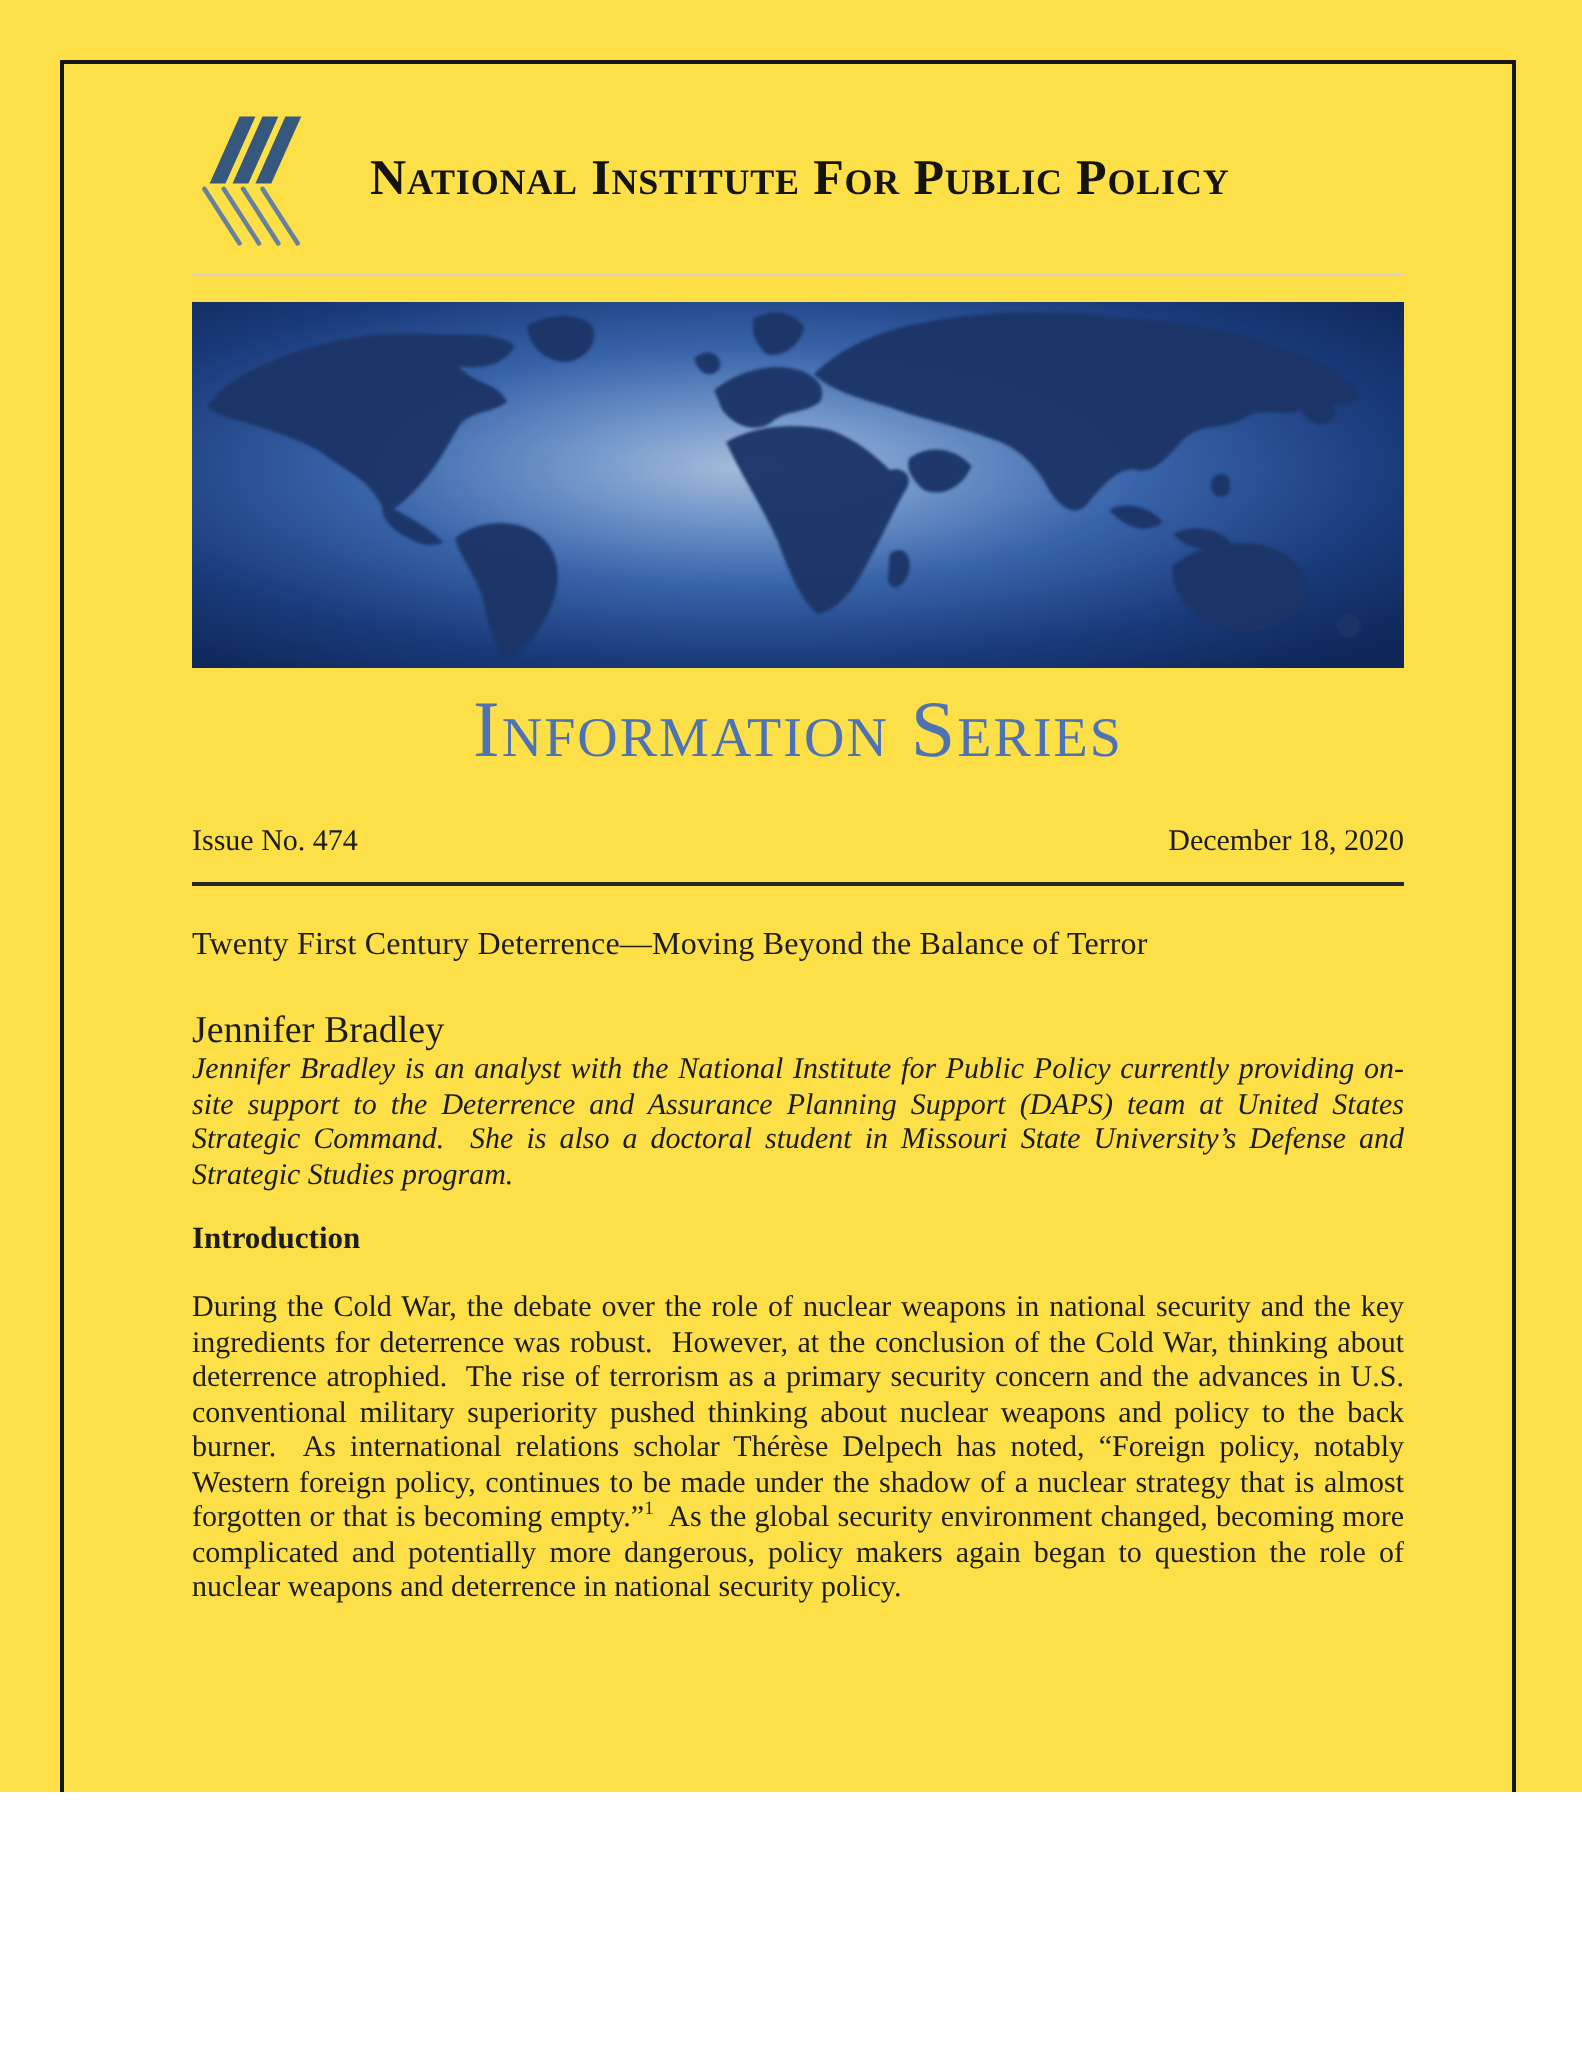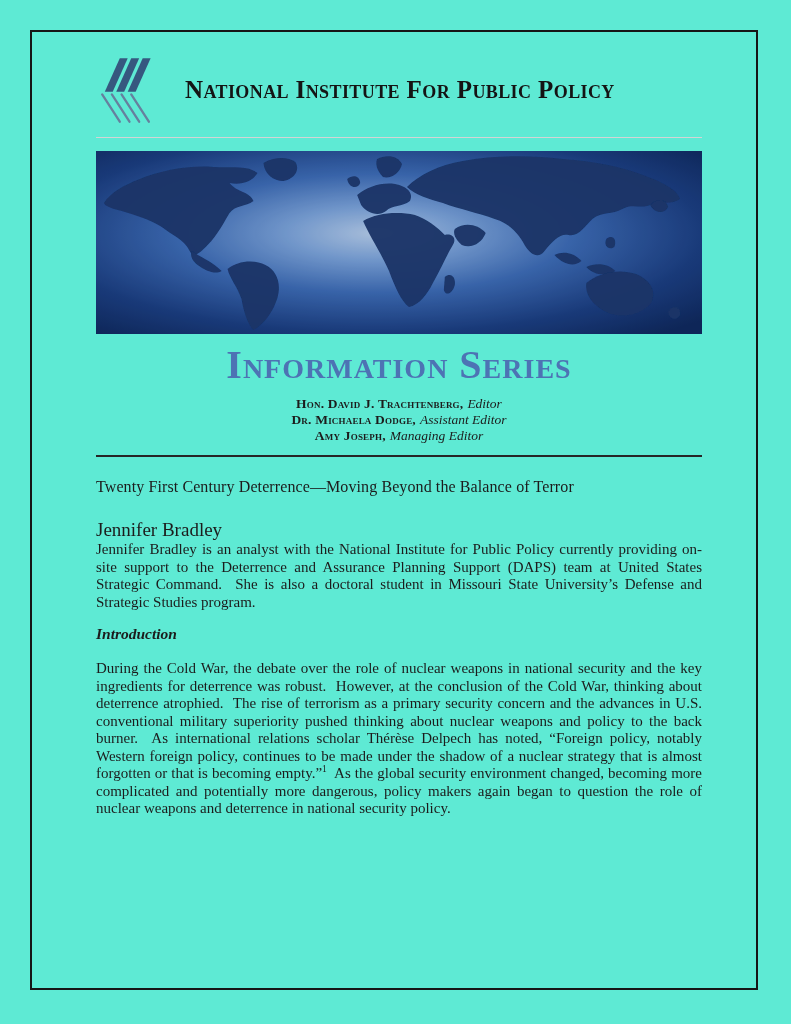--- a/index.html
+++ b/index.html
@@ -1,17 +1,17 @@
 <!DOCTYPE html>
 <html><head>
 <meta charset="utf-8">
 <style>
   html, body { margin:0; padding:0; background:#ffffff; }
   .page {
-    position:relative; width:791px; height:1024px; background:#5eead4;
+    position:relative; width:791px; height:896px; background:#fde047;
     font-family:"Liberation Serif", serif; color:#1c1c1c; overflow:hidden;
   }
   .frame {
     position:absolute; left:30px; top:30px; width:728px; height:960px;
     border:2px solid #161616; box-sizing:border-box;
   }
   .content { position:absolute; left:96px; top:52px; width:606px; }
 
   
   .brand-row {
@@ -24,43 +24,43 @@
     letter-spacing:0.4px; white-space:nowrap; color:#141414;
   }
 
   
   .map-wrap { margin-top:13px; height:183px; }
   .map-wrap svg { display:block; width:100%; height:100%; }
 
   
   .series-title {
     margin:10px 0 10px; text-align:center;
-    font-size:40px; font-weight:bold; font-variant:small-caps;
+    font-size:40px; font-weight:normal; font-variant:small-caps;
     color:#4d73b4; letter-spacing:1px; line-height:1.05;
   }
   .editors { margin-top:6px; text-align:center; }
   .editor-line { font-size:13.5px; line-height:16px; }
   .ed-name { font-variant:small-caps; font-weight:600; letter-spacing:0.2px; }
   .ed-role { font-style:italic; margin-left:4px; }
 
   
   .issue-row {
     margin-top:27px; display:flex; justify-content:space-between;
     font-size:15px;
   }
   .rule { margin-top:11px; border-top:2px solid #262626; }
 
   
   .article-title { margin:21px 0 0; font-size:16px; font-weight:normal; letter-spacing:0.1px; }
   .author { margin-top:25px; font-size:19px; line-height:18px; }
   .bio {
-    margin:2px 0 0; font-size:15px; line-height:17.5px;
+    margin:2px 0 0; font-style:italic; font-size:15px; line-height:17.5px;
     text-align:justify;
   }
-  .section-heading { margin:14px 0 0; font-size:15.5px; font-weight:bold;font-style:italic; }
+  .section-heading { margin:14px 0 0; font-size:15.5px; font-weight:bold; }
   .body-par { margin:17px 0 0; font-size:15px; line-height:17.5px; text-align:justify; }
   sup.fn { font-size:9.5px; line-height:0; }
 
   
   .footer {
     position:absolute; left:0; right:0; top:938px;
     text-align:center; font-size:12px; color:#1c1c1c;
   }
 </style>
 </head>
@@ -131,32 +131,25 @@
           <path d="M492,116 C502,111 515,113 521,120 C512,126 499,124 492,116 Z"></path>
 
           <path d="M492,132 C504,122 524,117 542,123 C556,129 563,140 557,152 C548,163 530,168 514,162 C500,156 490,144 492,132 Z"></path>
           <path d="M574,160 C580,153 587,156 586,164 C582,171 574,168 574,160 Z"></path>
         </g>
       </svg>
     </div>
 
     <h1 class="series-title">Information Series</h1>
 
-    <div class="editors">
-      <div class="editor-line">
-        <span class="ed-name">Hon. David J. Trachtenberg,</span><span class="ed-role">Editor</span>
-      </div>
-      <div class="editor-line">
-        <span class="ed-name">Dr. Michaela Dodge,</span><span class="ed-role">Assistant Editor</span>
-      </div>
-      <div class="editor-line">
-        <span class="ed-name">Amy Joseph,</span><span class="ed-role">Managing Editor</span>
-      </div>
+
+    <div class="issue-row">
+      <span>Issue No. 474</span>
+      <span>December 18, 2020</span>
     </div>
-
     <div class="rule"></div>
 
     <h2 class="article-title">Twenty First Century Deterrence—Moving Beyond the Balance of Terror</h2>
     <div class="author">Jennifer Bradley</div>
     <p class="bio">Jennifer Bradley is an analyst with the National Institute for Public Policy currently providing on-site support to the Deterrence and Assurance Planning Support (DAPS) team at United States Strategic Command.&nbsp; She is also a doctoral student in Missouri State University’s Defense and Strategic Studies program.</p>
 
     <h3 class="section-heading">Introduction</h3>
     <p class="body-par"><span>During the Cold War, the debate over the role of nuclear weapons in national security and the key ingredients for deterrence was robust.&nbsp; However, at the conclusion of the Cold War, thinking about deterrence atrophied.&nbsp; The rise of terrorism as a primary security concern and the advances in U.S. conventional military superiority pushed thinking about nuclear weapons and policy to the back burner.&nbsp; As international relations scholar Thérèse Delpech has noted, “Foreign policy, notably Western foreign policy, continues to be made under the shadow of a nuclear strategy that is almost forgotten or that is becoming empty.”</span><sup class="fn">1</sup><span>&nbsp; As the global security environment changed, becoming more complicated and potentially more dangerous, policy makers again began to question the role of nuclear weapons and deterrence in national security policy.</span></p>
 
   </div>

